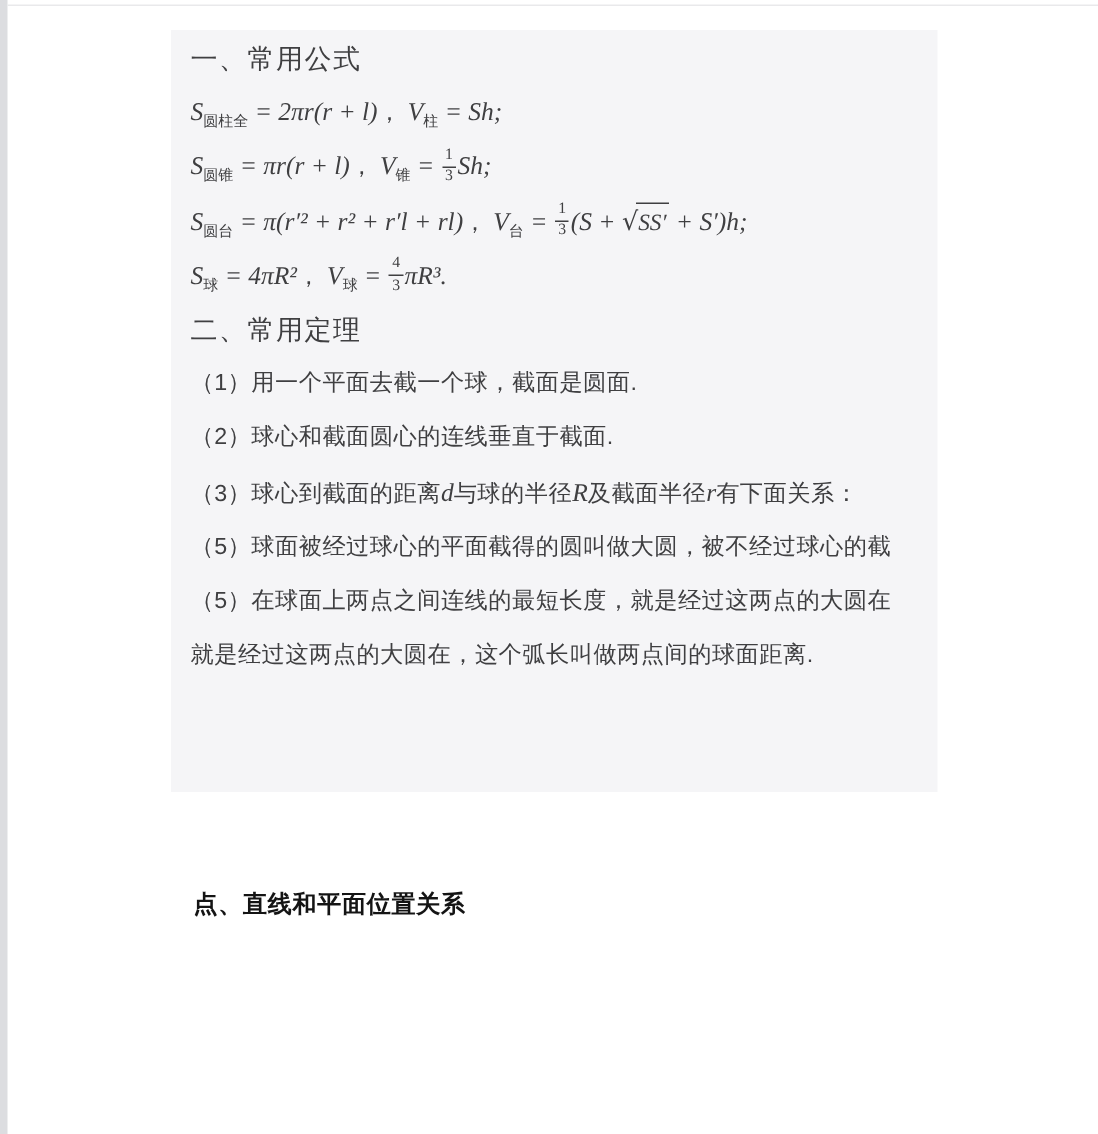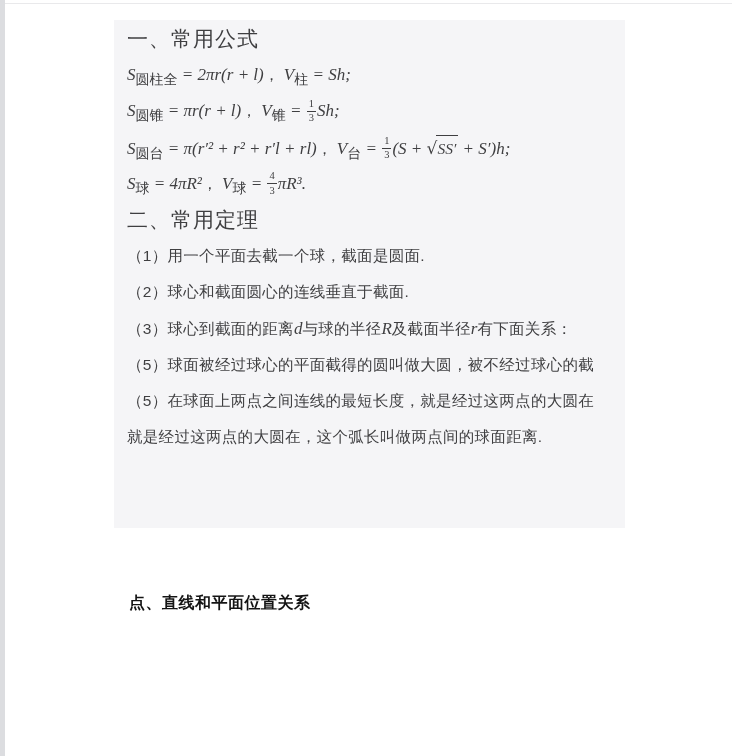--- a/index.html
+++ b/index.html
@@ -22,28 +22,28 @@
     box-sizing:border-box;padding:1px 13px 0 13px;
     color:var(--text,#3f3f41);
   }
   .line{
     height:36.2px;line-height:36.2px;white-space:pre;overflow:visible;
   }
   .cjk{
     font-family:"Liberation Sans",sans-serif;
     font-size:15.5px;letter-spacing:0.3px;
   }
-  .line.heading .cjk{font-size:21px;letter-spacing:1px;}
+  .line.heading .cjk{font-size:18px;letter-spacing:1px;}
   .m{
     font-family:"Liberation Serif","DejaVu Serif",serif;
     font-style:italic;font-size:17px;
   }
   .sub{
     font-family:"Liberation Sans",sans-serif;
-    font-size:14px;vertical-align:-4px;letter-spacing:0;
+    font-size:10px;vertical-align:-4px;letter-spacing:0;
   }
   .frac{
     display:inline-block;vertical-align:middle;text-align:center;
     font-family:"Liberation Serif","DejaVu Serif",serif;
     font-style:normal;font-size:10.5px;line-height:1.15;
     margin:0 1px;position:relative;top:-1px;
   }
   .frac .num{display:block;border-bottom:1px solid currentColor;padding:0 2px 0.5px;}
   .frac .den{display:block;padding-top:0.5px;}
   .sqrt{white-space:nowrap;}

